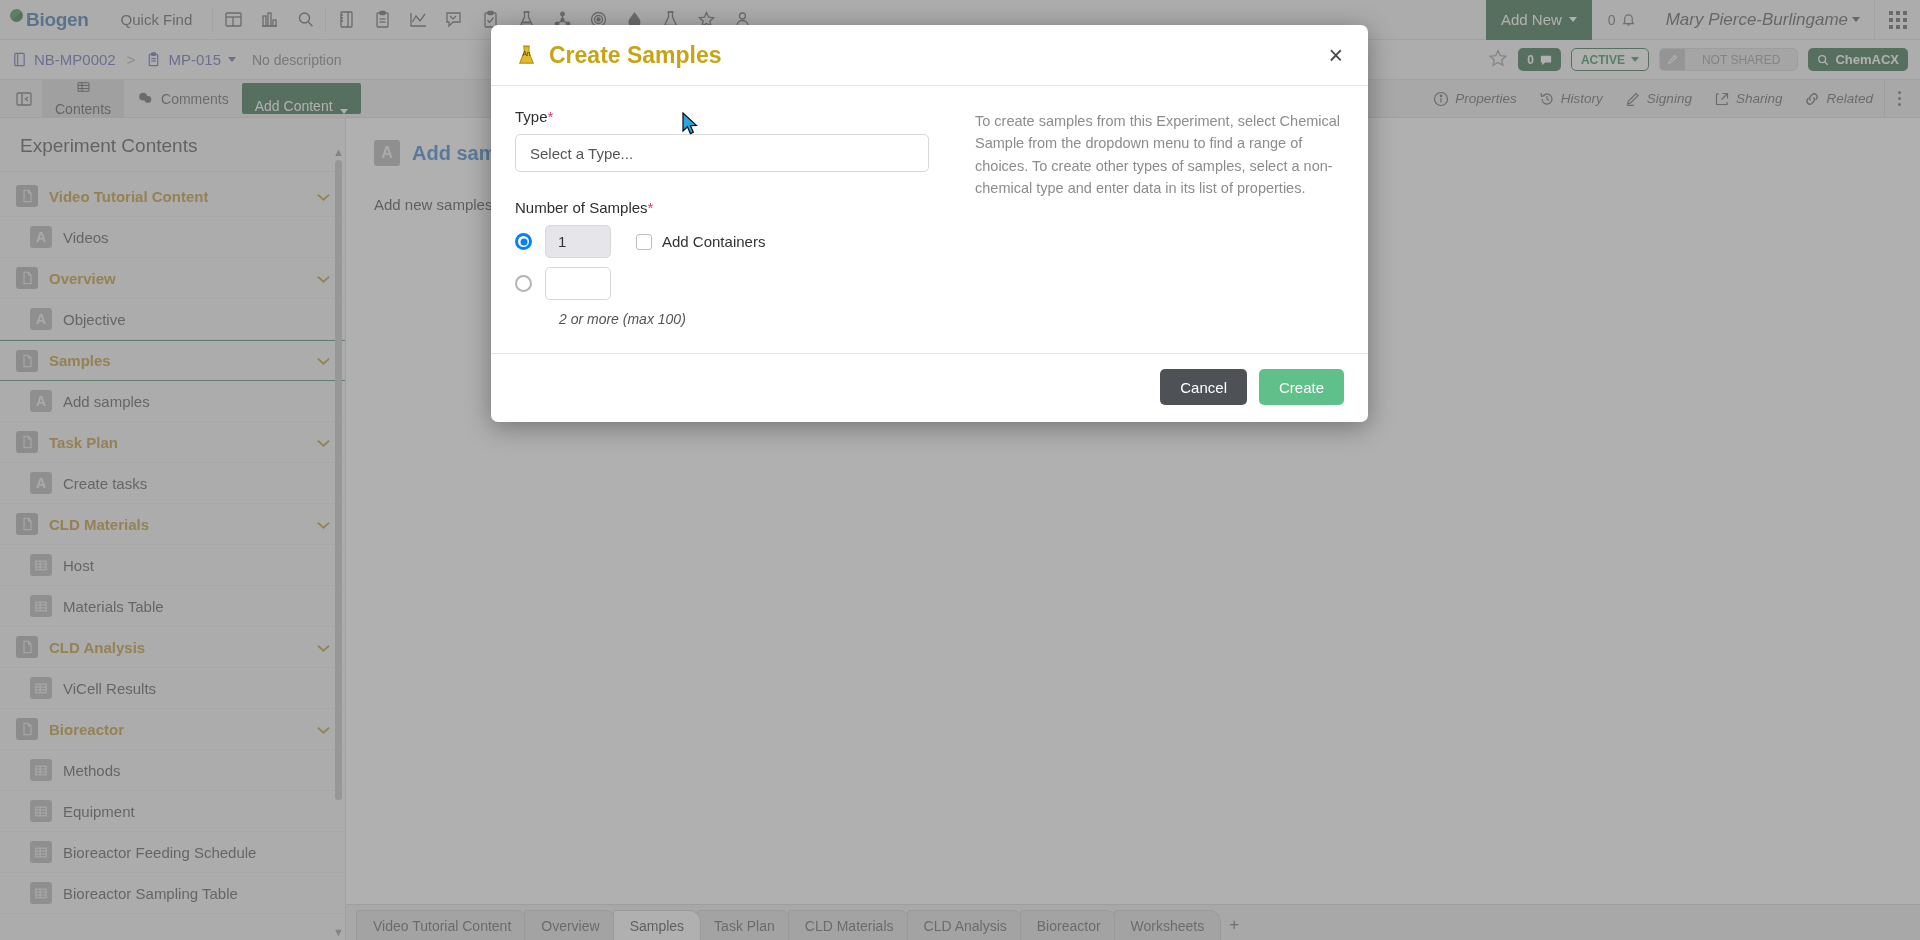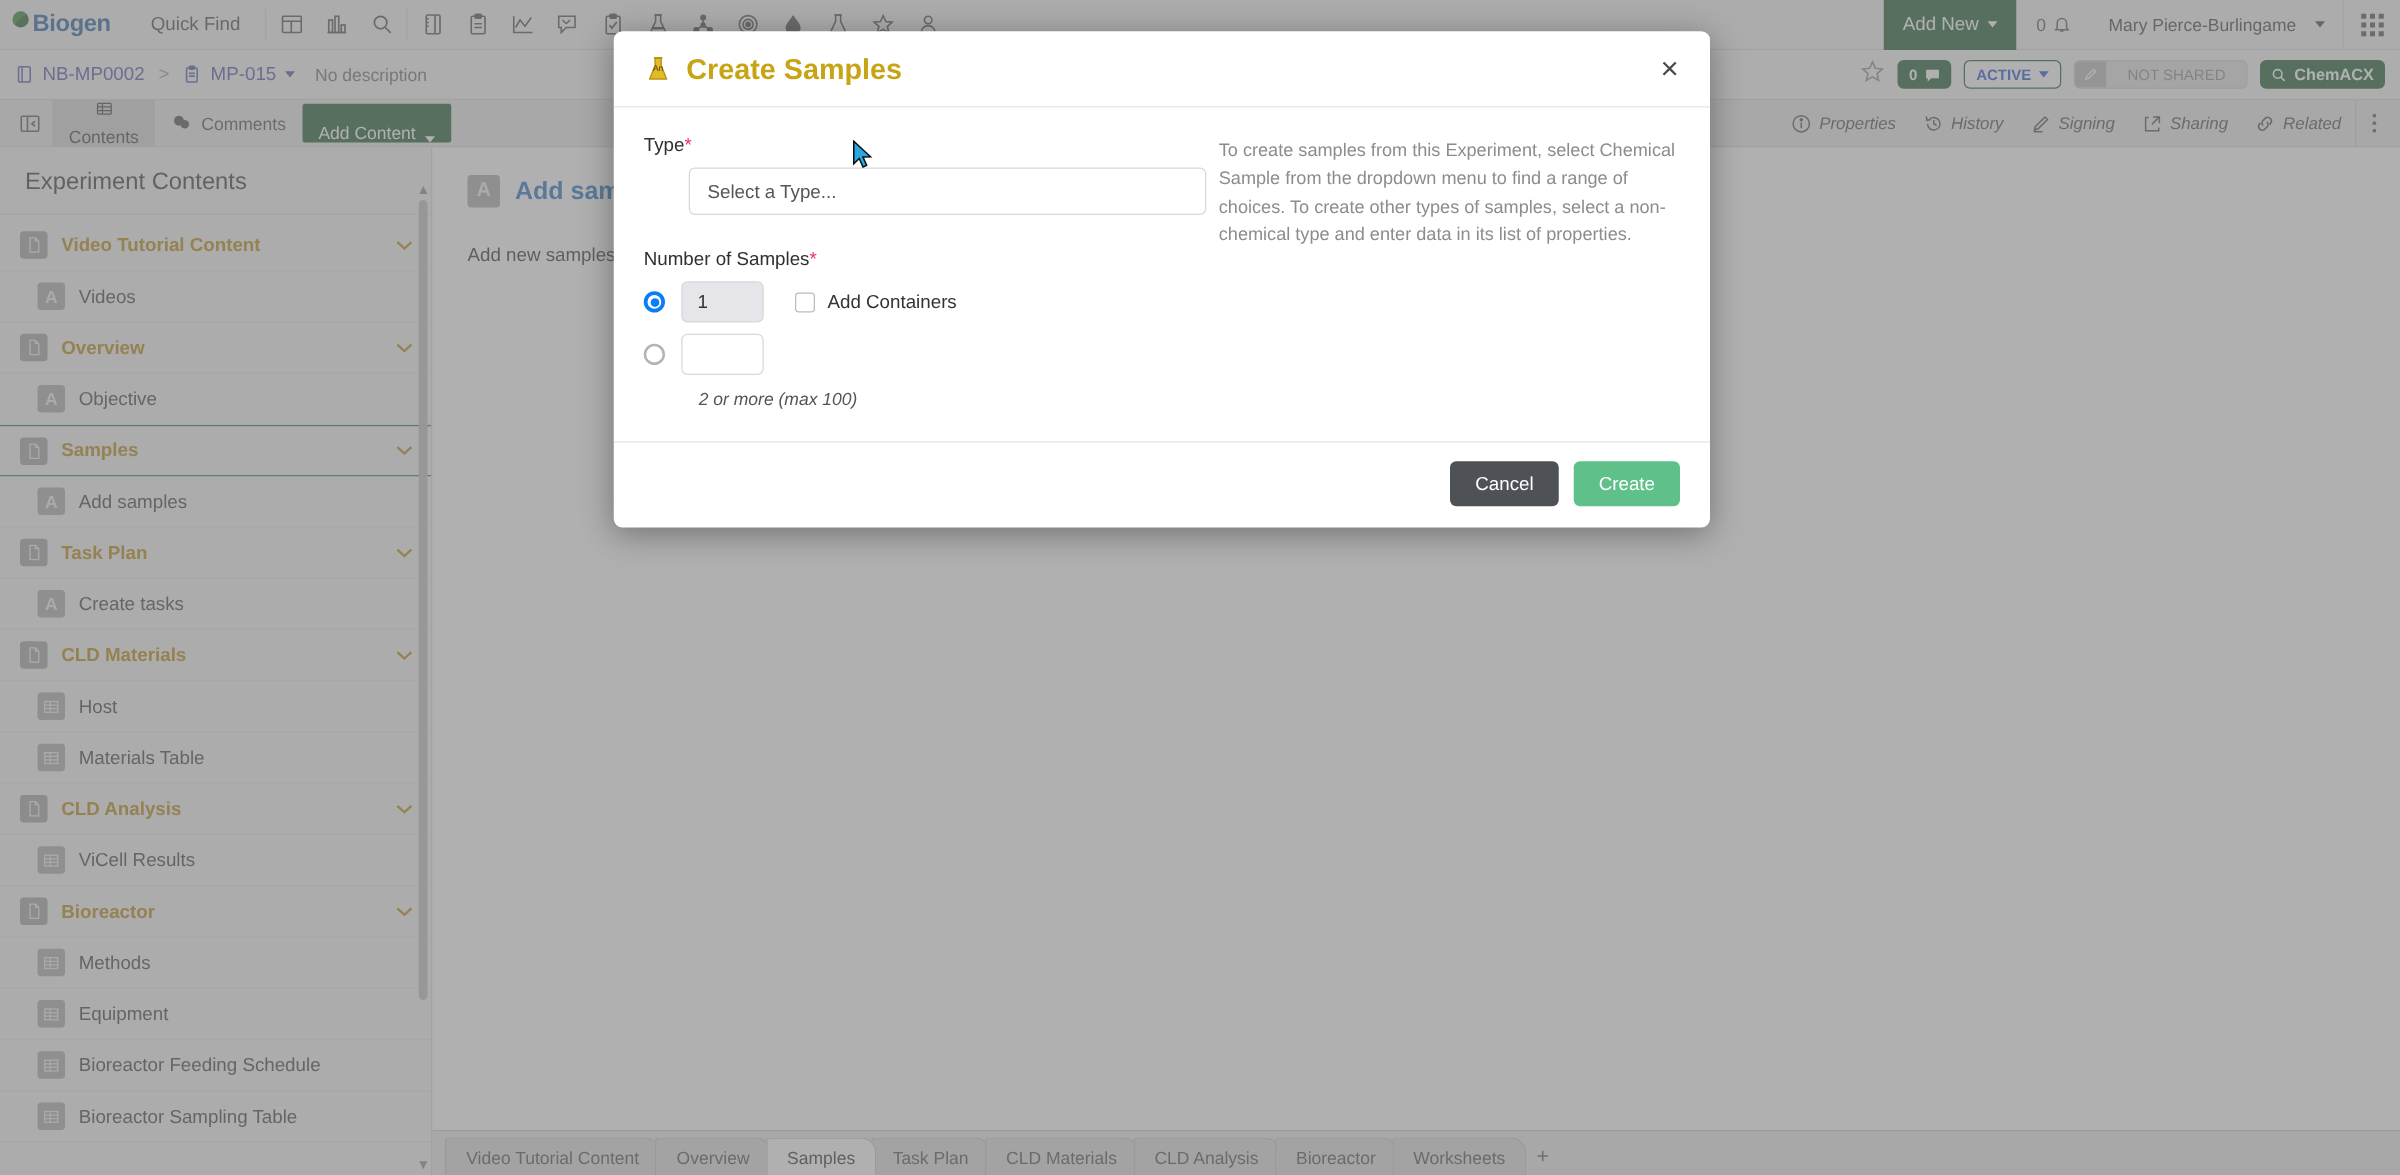--- a/index.html
+++ b/index.html
@@ -69,23 +69,24 @@
     width: 0; height: 0;
     border-left: 4px solid transparent;
     border-right: 4px solid transparent;
     border-top: 5px solid currentColor;
   }
   .bell-wrap {
     display: flex; align-items: center; gap: 5px;
     padding: 0 16px; color: #555; font-size: 14px;
   }
   .username {
-    font-size: 14px; color: #3d3d3d; display: flex;
-    align-items: center; gap: 15px; padding: 0 14px;
+    font-size: 17px; color: #3d3d3d; display: flex;
+    align-items: center; gap: 4px; padding: 0 14px;
     white-space: nowrap;
+    font-style: italic;
   }
   .grid-dots {
     width: 46px; height: 40px;
     border-left: 1px solid #dcdcdc;
     display: flex; align-items: center; justify-content: center;
   }
   .grid-dots .dots {
     display: grid; grid-template-columns: repeat(3, 4px);
     grid-gap: 3px;
   }
@@ -113,21 +114,21 @@
     margin-left: auto; display: flex; align-items: center; gap: 10px;
   }
   .star-ic { color: #8c8c8c; }
   .pill {
     display: flex; align-items: center; gap: 6px;
     border-radius: 5px; font-size: 12px; font-weight: 700;
     height: 23px; padding: 0 9px; white-space: nowrap;
   }
   .pill-comments { background: #17562a; color: #fff; }
   .pill-active {
-    background: #ffffff; color: #1d4ed8;
+    background: #ffffff; color: #15803d;
     border: 1.5px solid #17562a;
   }
   .pill-shared {
     background: #e2e2e2; color: #8a8a8a;
     border: 1px solid #cfcfcf; padding: 0; height: 23px;
     display: flex; align-items: stretch; border-radius: 5px; overflow: hidden;
   }
   .pill-shared .pencil {
     background: #b8b8b8; color: #fff; width: 25px;
     display: flex; align-items: center; justify-content: center;
@@ -303,21 +304,20 @@
     font-size: 15px; color: #2f2f2f; margin-bottom: 9px;
     display: block;
   }
   .req { color: #e8336d; }
   .select-box {
     width: 414px; height: 38px;
     border: 1px solid #d8d8d8; border-radius: 5px;
     display: flex; align-items: center; padding: 0 14px;
     font-size: 15px; color: #555;
     background: #fff;
-    margin-left: 36px;
   }
   .nos-label { margin-top: 27px; }
   .radio-row {
     display: flex; align-items: center; gap: 13px;
     margin-top: 9px;
   }
   .radio {
     width: 17px; height: 17px; border-radius: 50%;
     border: 2px solid #b4b4b4; background: #fff;
     flex: 0 0 auto; position: relative;

